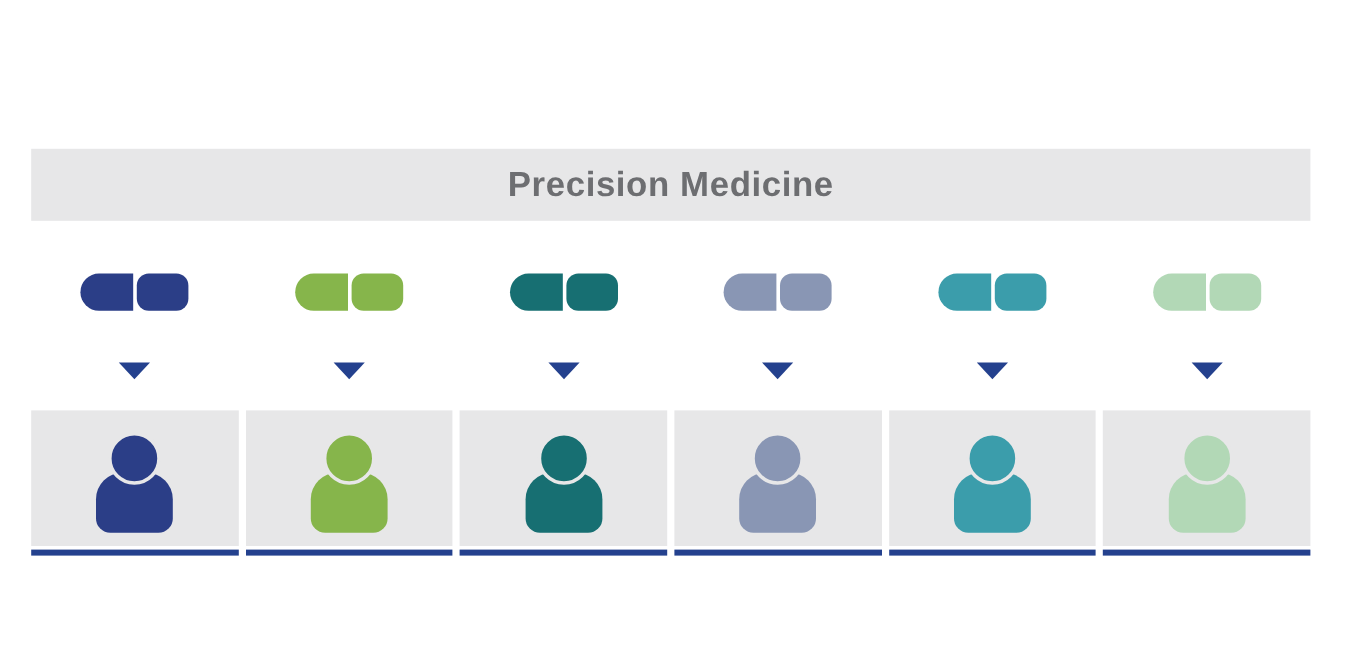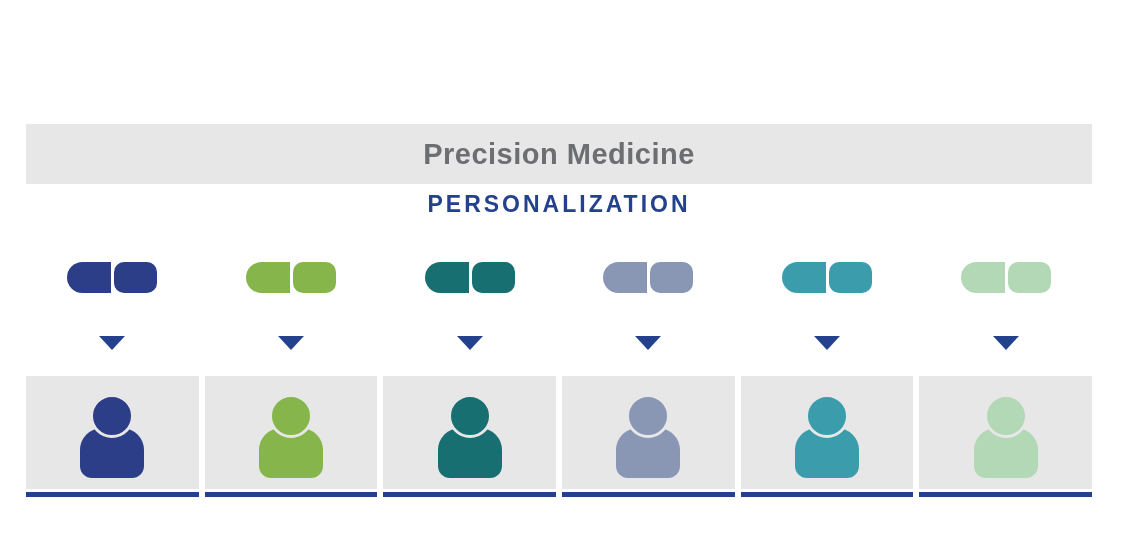--- a/index.html
+++ b/index.html
@@ -82,21 +82,20 @@
 </head>
 <body>
 
 <div class="canvas">
   <div class="content">
 
     <div class="header-bar">
       <span class="title">Precision Medicine</span>
     </div>
 
-    <div class="subtitle">PERSONALIZATION</div>
 
     <div class="row pills-row">
         <div class="cell">
           <div class="pill">
             <div class="pill-left" style="background: rgb(43, 62, 135);"></div>
             <div class="pill-right" style="background: rgb(43, 62, 135);"></div>
           </div>
         </div>
         <div class="cell">
           <div class="pill">

